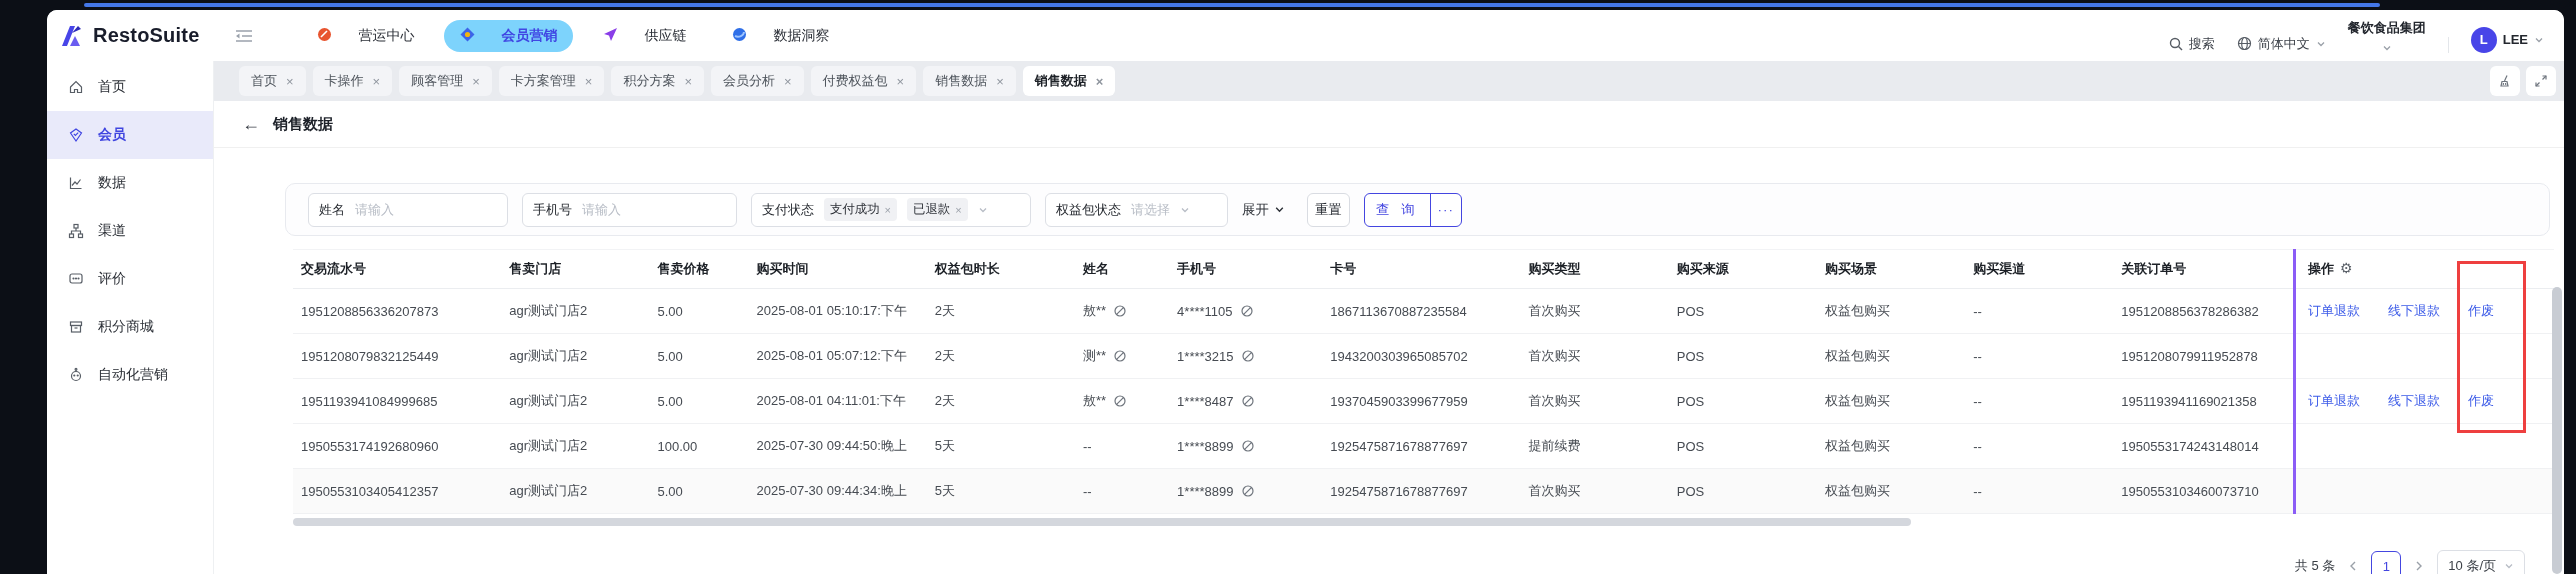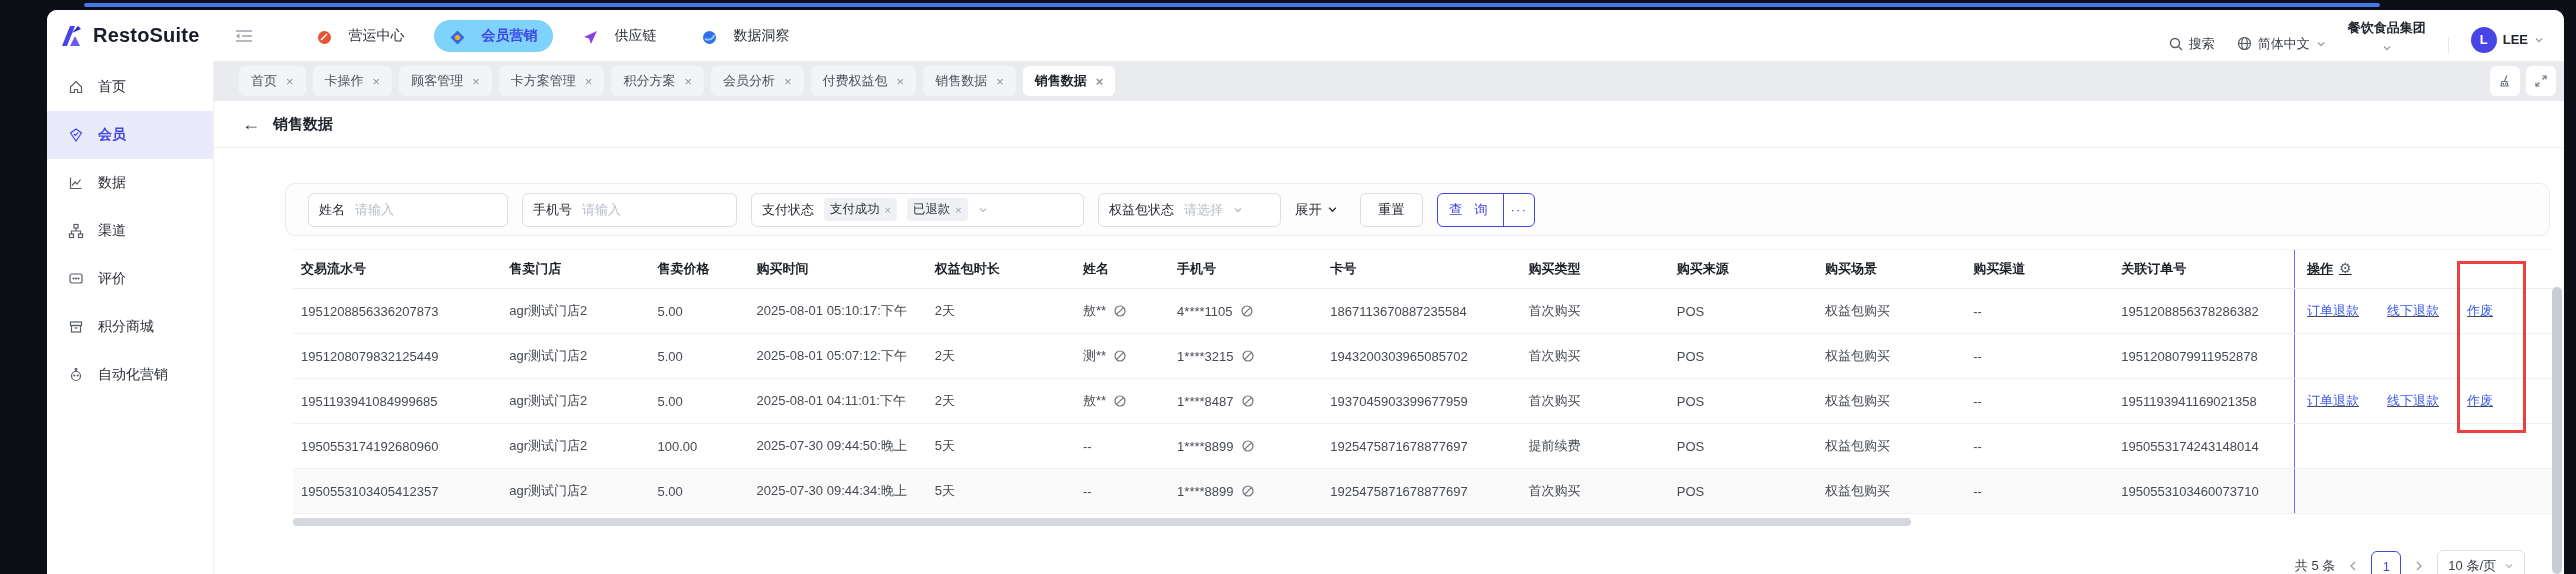--- a/index.html
+++ b/index.html
@@ -8,21 +8,21 @@
   .page{position:relative;width:2576px;height:575px;}
   .topline{position:absolute;left:84px;top:3px;width:2296px;height:4px;border-radius:4px;background:#4477e8;}
   .window{position:absolute;left:47px;top:10px;width:2517px;height:565px;background:#fff;
     border-radius:10px 10px 0 0;overflow:hidden;}
   
   .hdr{height:51px;display:flex;align-items:center;padding:0 20px 0 10px;background:#fff;}
   .logo{display:flex;align-items:center;gap:8px;margin-left:2px;}
   .logo-text{font-size:20px;font-weight:bold;color:#191d2b;letter-spacing:0.2px;}
   .fold{margin-left:36px;color:#9aa1ab;display:flex;align-items:center;}
   .nav{display:flex;align-items:center;gap:14px;margin-left:48px;}
-  .nav-item{display:flex;align-items:flex-end;gap:16px;padding:7px 16px;border-radius:18px;
+  .nav-item{display:flex;align-items:flex-start;gap:26px;padding:7px 16px;border-radius:18px;
     font-size:14px;color:#2a2e36;cursor:pointer;white-space:nowrap;}
   .nav-item.active{background:#7dd3fc;color:#4046e3;font-weight:700;}
   .hdr-right{margin-left:auto;display:flex;align-items:flex-end;gap:22px;font-size:13px;color:#3a3f47;}
   .hdr-chunk{display:flex;align-items:center;gap:6px;white-space:nowrap;cursor:pointer;}
   .hdr-divider{width:1px;height:16px;background:#e3e6ea;}
   .avatar{width:26px;height:26px;border-radius:50%;background:#4845e8;color:#fff;display:flex;
     align-items:center;justify-content:center;font-size:13px;font-weight:bold;}
   .chev{color:#9aa0a8;display:inline-flex;}
   
   .bodyrow{display:flex;height:514px;}
@@ -49,46 +49,46 @@
   .back{font-size:18px;color:#3a3f47;cursor:pointer;line-height:1;}
   .ptitle{font-size:15px;font-weight:600;color:#1d2129;}
   
   .content{flex:1;overflow:hidden;}
   .filterbar{margin:35px 14px 0 71px;height:53px;border:1px solid #e8eaef;background:#fdfdfe;
     border-radius:10px;display:flex;align-items:center;padding:0 0 0 22px;gap:14px;box-sizing:border-box;}
   .fld{height:34px;border:1px solid #dcdfe5;border-radius:6px;background:#fff;display:flex;
     align-items:center;padding:0 10px;gap:10px;font-size:13px;box-sizing:border-box;}
   .fld-label{color:#262a30;white-space:nowrap;}
   .ph{color:#b8bdc6;}
-  .w-name{width:200px;}.w-phone{width:215px;}.w-pay{width:333px;}.w-pkg{width:183px;}
+  .w-name{width:200px;}.w-phone{width:215px;}.w-pay{width:280px;}.w-pkg{width:183px;}
   .tag{background:#f0f1f4;border-radius:4px;padding:3px 6px;font-size:12.4px;color:#2c3037;
     display:flex;align-items:center;gap:5px;white-space:nowrap;}
   .tag .x{color:#9ba1aa;font-size:11px;cursor:pointer;}
   .expand{display:flex;align-items:center;gap:5px;font-size:13.4px;color:#2c3037;
     cursor:pointer;white-space:nowrap;}
   .btn{height:34px;border:1px solid #d9dce2;border-radius:6px;background:#fff;font-size:13.4px;
     color:#2c3037;display:flex;align-items:center;justify-content:center;cursor:pointer;box-sizing:border-box;}
-  .btn-reset{width:63px;margin-left:8px;}
+  .btn-reset{width:43px;margin-left:8px;}
   .split{display:flex;height:34px;border:1px solid #4446e0;border-radius:6px;overflow:hidden;
     background:#fff;box-sizing:border-box;}
   .split .seg{display:flex;align-items:center;justify-content:center;color:#4446e0;
     font-size:13.4px;cursor:pointer;}
   .seg-query{width:65px;letter-spacing:4px;border-right:1px solid #4446e0;}
   .seg-more{width:30px;letter-spacing:1px;font-size:12px;}
   
   .tablewrap{position:relative;margin:13px 0 0 79px;width:2261px;}
   table{border-collapse:collapse;table-layout:fixed;width:2261px;}
   th{height:38px;text-align:left;font-size:13px;font-weight:600;color:#1c2026;
     border-bottom:1px solid #ebedf0;border-top:1px solid #f2f3f5;padding:0 12px 0 8px;
     white-space:nowrap;overflow:hidden;}
   td{height:44px;font-size:13px;color:#464b52;border-bottom:1px solid #f0f1f3;
     padding:0 12px 0 8px;white-space:nowrap;overflow:hidden;}
   tr.alt td{background:#fafafa;}
-  .op-col{border-left:1px solid #8b5cf6;box-shadow:-8px 0 8px -8px rgba(0,0,0,.10);
-    padding-left:12px !important;background:#fff;text-decoration:underline;}
+  .op-col{border-left:3px solid #8b5cf6;box-shadow:-8px 0 8px -8px rgba(0,0,0,.10);
+    padding-left:12px !important;background:#fff;}
   tr.alt .op-col{background:#fafafa;}
   .op-head .gear{margin-left:6px;color:#5a6068;font-size:14px;cursor:pointer;}
   .links{display:flex;gap:28px;}
   .links a{color:#3c5be8;text-decoration:none;cursor:pointer;}
   .cellflex{display:flex;align-items:center;gap:7px;}
   .eye{color:#6f757d;display:inline-flex;cursor:pointer;}
   .redbox{position:absolute;left:2164px;top:12px;width:63px;height:166px;
     border:3px solid #ee3f3f;pointer-events:none;}
   .hscroll{margin:4px 0 0 0;width:1618px;height:8px;border-radius:4px;background:#d4d7dd;cursor:pointer;}
   

